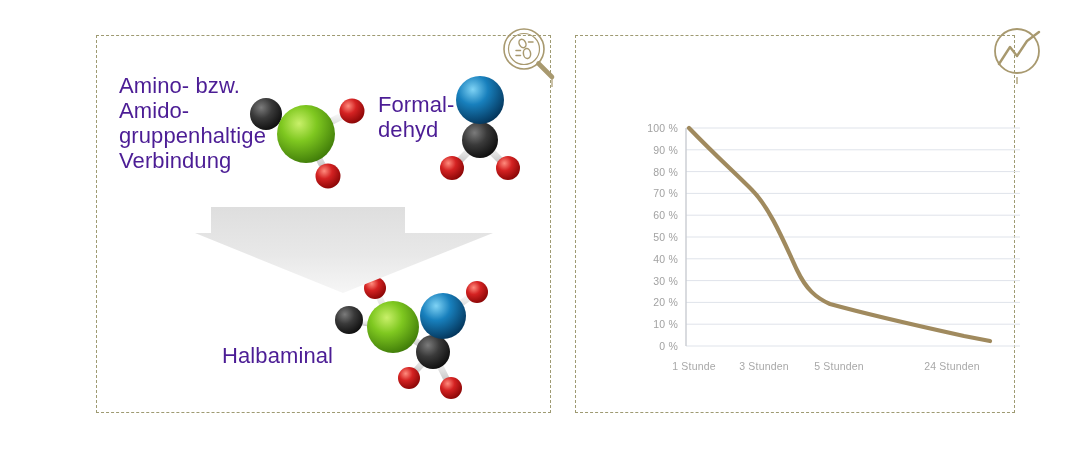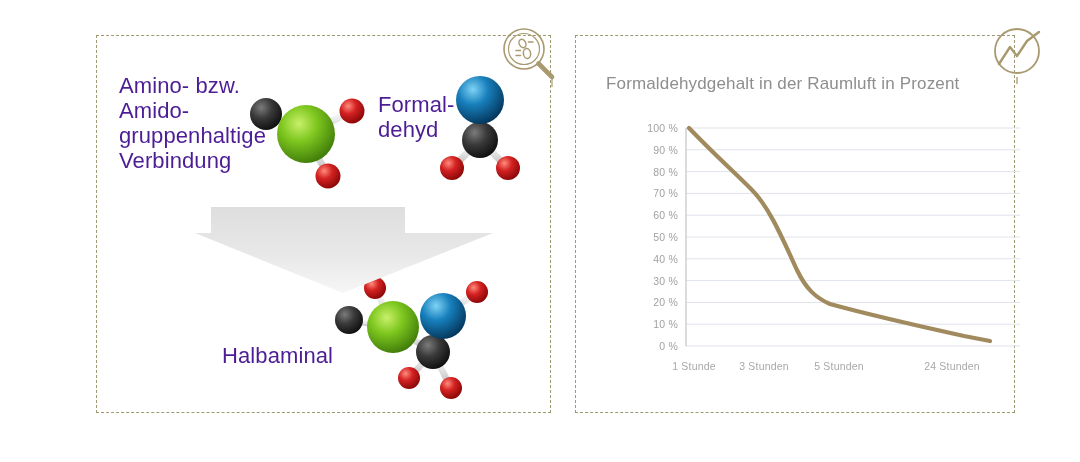--- a/index.html
+++ b/index.html
@@ -280,21 +280,20 @@
   <div class="badge-icon" id="badge-trend">
     <svg viewBox="0 0 68 68">
       <g fill="none" stroke="#a8996f" stroke-width="1.8">
         <circle cx="31" cy="31" r="22"></circle>
         <polyline points="13,44 24,27 31,36 41,21 53,12" stroke-width="2.4" stroke-linecap="round" stroke-linejoin="round"></polyline>
         <line x1="31" y1="57" x2="31" y2="64" stroke-width="1.3"></line>
       </g>
     </svg>
   </div>
 
-  <div id="chart-title">Formaldehydgehalt in der Raumluft in Prozent</div>
 
   <div id="chart-area">
 
     <svg viewBox="0 0 396 265">
 
       <g>
         <line class="gridline" x1="52" y1="6" x2="386" y2="6"></line>
         <line class="gridline" x1="52" y1="27.8" x2="386" y2="27.8"></line>
         <line class="gridline" x1="52" y1="49.6" x2="386" y2="49.6"></line>
         <line class="gridline" x1="52" y1="71.4" x2="386" y2="71.4"></line>

